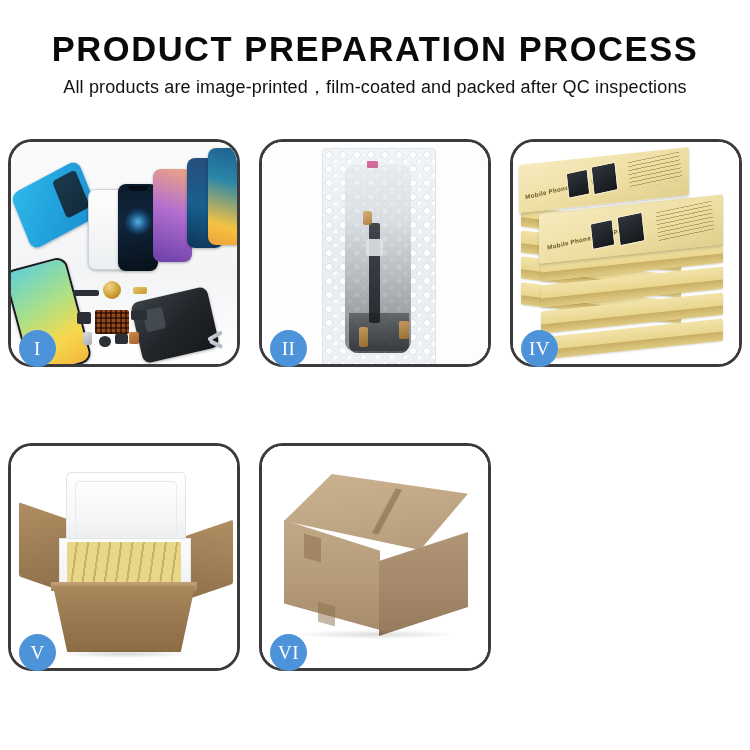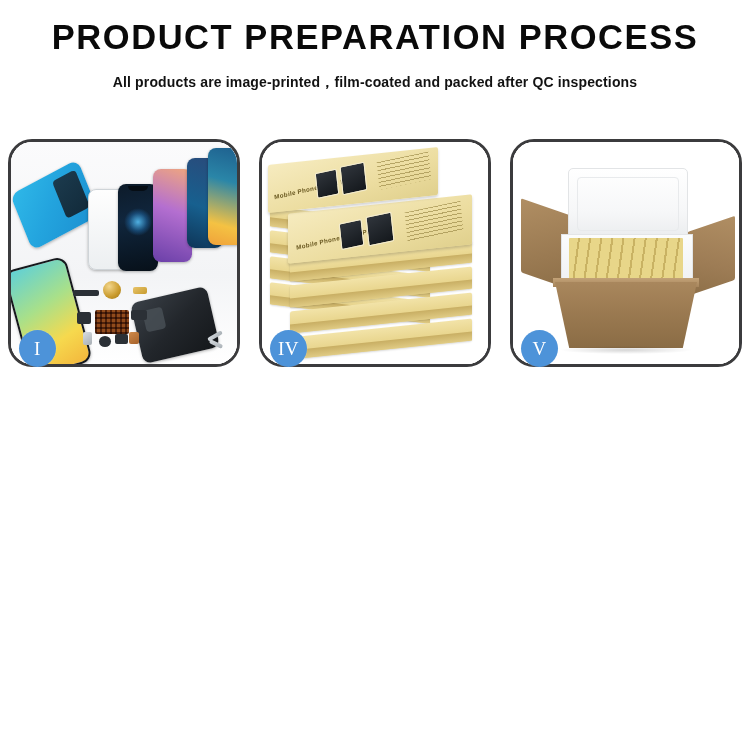--- a/index.html
+++ b/index.html
@@ -17,40 +17,40 @@
   #page {
     position: relative;
     width: 750px;
     height: 750px;
     background: #ffffff;
   }
 
   
   .header {
     position: absolute;
-    top: 16px;
+    top: 28px;
     left: 0;
     width: 750px;
     text-align: center;
   }
   .title {
     font-family: "Liberation Sans", sans-serif;
     font-size: 35px;
     font-weight: 700;
     letter-spacing: 1.6px;
     color: #0a0a0a;
     line-height: 42px;
     white-space: nowrap;
     transform: scaleX(0.985);
   }
   .subtitle {
-    margin-top: 14px;
+    margin-top: 7px;
     font-family: "Liberation Sans", sans-serif;
-    font-size: 14px;
-    font-weight: 700;
+    font-size: 18px;
+    font-weight: 400;
     letter-spacing: 0.15px;
     color: #121212;
     line-height: 20px;
     white-space: nowrap;
   }
 
   
   .grid {
     position: absolute;
     top: 139px;
@@ -457,20 +457,38 @@
           <div class="part" style="left:88px;top:194px;width:12px;height:11px;border-radius:50%;"></div>
           <div class="part" style="left:104px;top:192px;width:13px;height:10px;"></div>
           <div class="part copper" style="left:118px;top:190px;width:10px;height:12px;"></div>
           <div class="part silver" style="left:196px;top:192px;width:16px;height:4px;transform:rotate(-30deg);"></div>
           <div class="part silver" style="left:198px;top:200px;width:14px;height:4px;transform:rotate(25deg);"></div>
         </div>
       </div>
       <div class="badge">I</div>
     </div>
 
+    <div class="panel">
+      <div class="panel-inner">
+        <div class="scene">
+          <div class="p2-bg"></div>
+          <div class="bubble-bag">
+            <div class="bag-screen"></div>
+            <div class="bag-dark-btm"></div>
+            <div class="bag-flex"></div>
+            <div class="bag-conn"></div>
+            <div class="bag-tape"></div>
+            <div class="bag-gold-a"></div>
+            <div class="bag-gold-b"></div>
+            <div class="bag-gold-c"></div>
+          </div>
+        </div>
+      </div>
+      <div class="badge">II</div>
+    </div>
 
 
     <div class="panel">
       <div class="panel-inner">
         <div class="scene">
           <div class="p4-bg"></div>
           <div class="stack">
 
             <div class="sbox" style="left:8px;top:150px;width:160px;height:22px;transform:skewY(7deg);">
                 <div class="edge"></div>
@@ -528,15 +546,30 @@
           <div class="c5-foam-body"></div>
           <div class="c5-yellow"></div>
           <div class="c5-rim"></div>
           <div class="c5-front"></div>
           <div class="c5-shadow"></div>
         </div>
       </div>
       <div class="badge">V</div>
     </div>
 
+    <div class="panel">
+      <div class="panel-inner">
+        <div class="scene">
+          <div class="p6-bg"></div>
+          <div class="c6-top"></div>
+          <div class="c6-seam"></div>
+          <div class="c6-left"></div>
+          <div class="c6-right"></div>
+          <div class="c6-tape-a"></div>
+          <div class="c6-tape-b"></div>
+          <div class="c6-shadow"></div>
+        </div>
+      </div>
+      <div class="badge">VI</div>
+    </div>
 
   </div>
 </div>
 
 </body></html>

